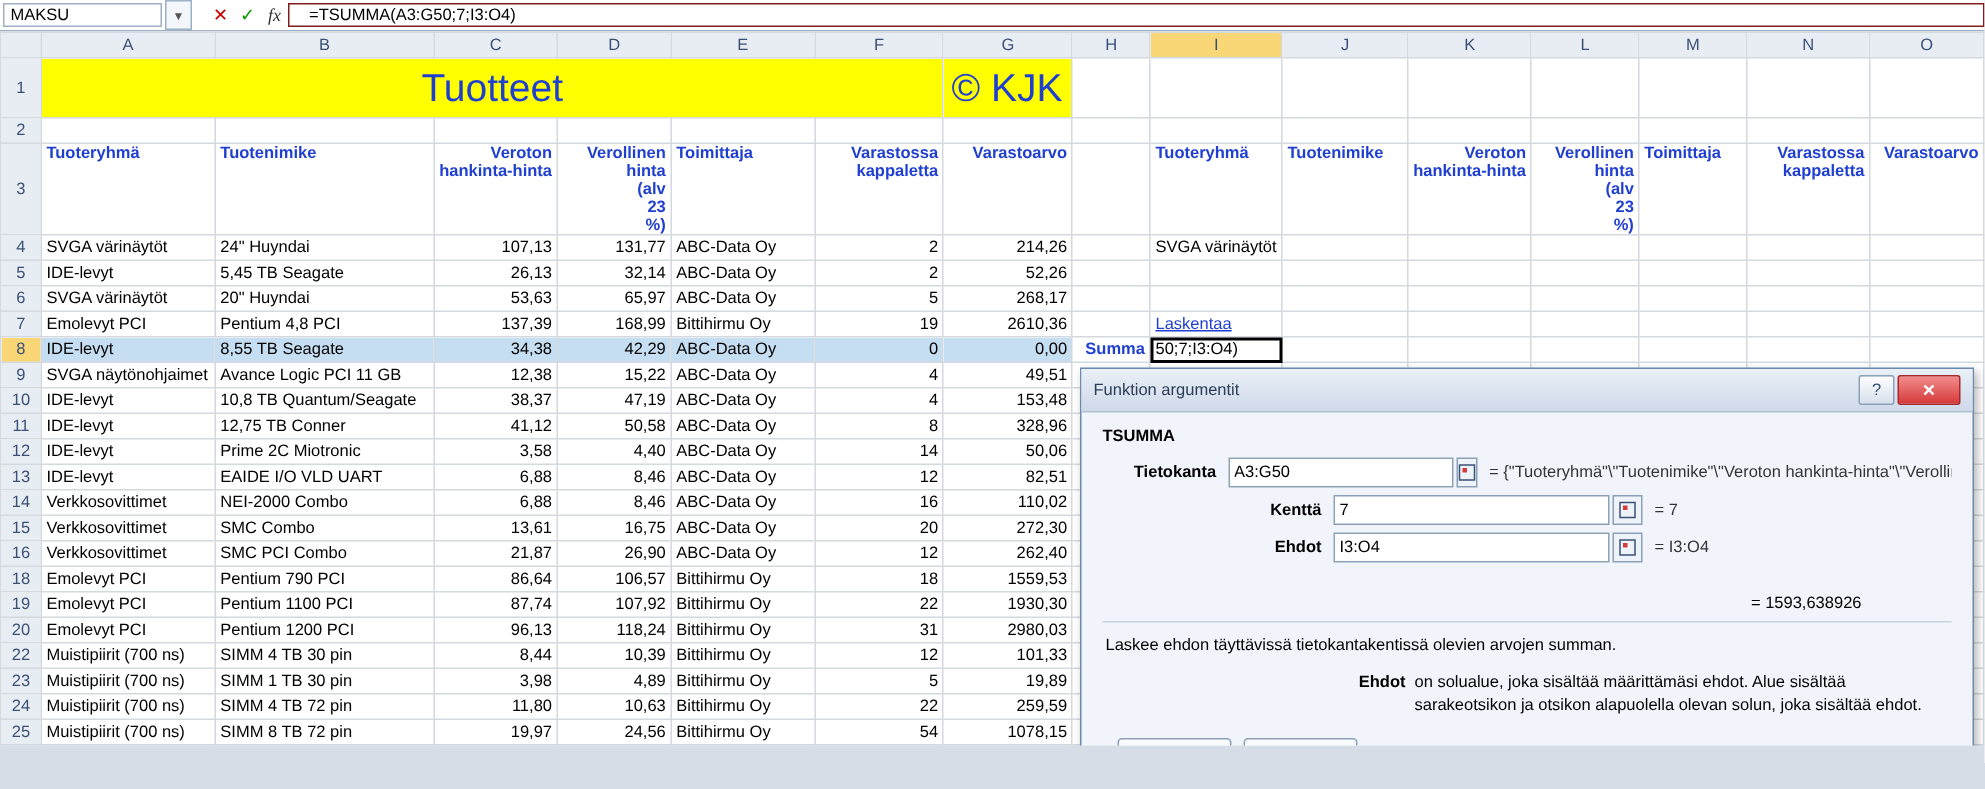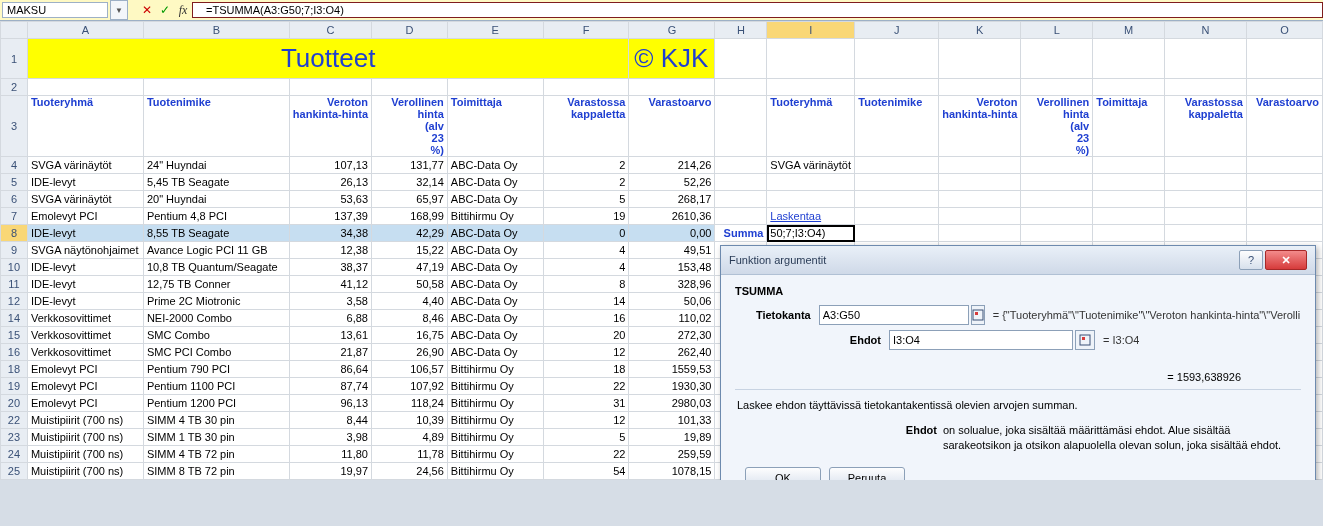--- a/index.html
+++ b/index.html
@@ -1,16 +1,16 @@
 <!DOCTYPE html>
 <html><head>
 <meta charset="utf-8">
 <style>
   body{margin:0;font-family:"Segoe UI",Tahoma,sans-serif;font-size:11px;background:#d6dde6;color:#000;user-select:none;}
-  .formula-bar{display:flex;align-items:center;background:#fef9c3;border-bottom:1px solid #9db0c6;height:20px;}
+  .formula-bar{display:flex;align-items:center;background:#ffffff;border-bottom:1px solid #9db0c6;height:20px;}
   .name-box{width:96px;background:#fff;border:1px solid #9db0c6;margin:0 2px;padding:1px 4px;font-size:11px;}
   .fb-dd{width:16px;height:18px;border:1px solid #9db0c6;background:#f3f6fa;display:flex;align-items:center;justify-content:center;font-size:8px;color:#555;}
   .fb-btn{width:18px;height:18px;display:flex;align-items:center;justify-content:center;font-size:12px;color:#444;}
   .fb-btn.cancel{color:#c00;}
   .fb-btn.ok{color:#090;}
   .fb-btn.fx{font-style:italic;font-family:serif;color:#333;}
   .fb-input{flex:1;background:#fff;border:1px solid #7f1d1d;padding:1px 13px;font-size:11px;}
   .sheet{position:relative;background:#fff;}
   table.grid{border-collapse:collapse;table-layout:fixed;background:#fff;}
   table.grid th,table.grid td{border:1px solid #d4d9df;padding:0 3px;height:16px;font-size:11px;overflow:hidden;white-space:nowrap;}
@@ -310,20 +310,38 @@
           <td></td>
           <td></td>
           <td></td>
           <td></td>
           <td></td>
           <td></td>
           <td></td>
           <td></td>
         </tr>
         <tr>
+          <th class="rowh">13</th>
+          <td>IDE-levyt</td>
+          <td>EAIDE I/O VLD UART</td>
+          <td class="num">6,88</td>
+          <td class="num">8,46</td>
+          <td>ABC-Data Oy</td>
+          <td class="num">12</td>
+          <td class="num">82,51</td>
+          <td></td>
+          <td></td>
+          <td></td>
+          <td></td>
+          <td></td>
+          <td></td>
+          <td></td>
+          <td></td>
+        </tr>
+        <tr>
           <th class="rowh">14</th>
           <td>Verkkosovittimet</td>
           <td>NEI-2000 Combo</td>
           <td class="num">6,88</td>
           <td class="num">8,46</td>
           <td>ABC-Data Oy</td>
           <td class="num">16</td>
           <td class="num">110,02</td>
           <td></td>
           <td></td>
@@ -458,21 +476,21 @@
           <td></td>
           <td></td>
           <td></td>
           <td></td>
         </tr>
         <tr>
           <th class="rowh">24</th>
           <td>Muistipiirit (700 ns)</td>
           <td>SIMM 4 TB 72 pin</td>
           <td class="num">11,80</td>
-          <td class="num">11,78</td>
+          <td class="num">10,63</td>
           <td>Bittihirmu Oy</td>
           <td class="num">22</td>
           <td class="num">259,59</td>
           <td></td>
           <td></td>
           <td></td>
           <td></td>
           <td></td>
           <td></td>
           <td></td>
@@ -511,20 +529,31 @@
           <div class="arg-row">
             <div class="arg-lbl">Tietokanta</div>
             <input class="arg-inp" value="A3:G50" style="">
             <div class="arg-pick">
               <svg viewBox="0 0 12 12">
                 <rect x="1" y="1" width="10" height="10" fill="none" stroke="#3a5177"></rect>
                 <rect x="3" y="3" width="3" height="3" fill="#d63b3b"></rect>
               </svg>
             </div>
             <div class="arg-eq">= {"Tuoteryhmä"\"Tuotenimike"\"Veroton hankinta-hinta"\"Verollinen hinta (alv 23 %)"\"Toimittaja"\"Varastossa kappaletta"...</div>
+          </div>
+          <div class="arg-row">
+            <div class="arg-lbl">Kenttä</div>
+            <input class="arg-inp" value="7" style="">
+            <div class="arg-pick">
+              <svg viewBox="0 0 12 12">
+                <rect x="1" y="1" width="10" height="10" fill="none" stroke="#3a5177"></rect>
+                <rect x="3" y="3" width="3" height="3" fill="#d63b3b"></rect>
+              </svg>
+            </div>
+            <div class="arg-eq">= 7</div>
           </div>
           <div class="arg-row">
             <div class="arg-lbl">Ehdot</div>
             <input class="arg-inp" value="I3:O4" style="">
             <div class="arg-pick">
               <svg viewBox="0 0 12 12">
                 <rect x="1" y="1" width="10" height="10" fill="none" stroke="#3a5177"></rect>
                 <rect x="3" y="3" width="3" height="3" fill="#d63b3b"></rect>
               </svg>
             </div>

